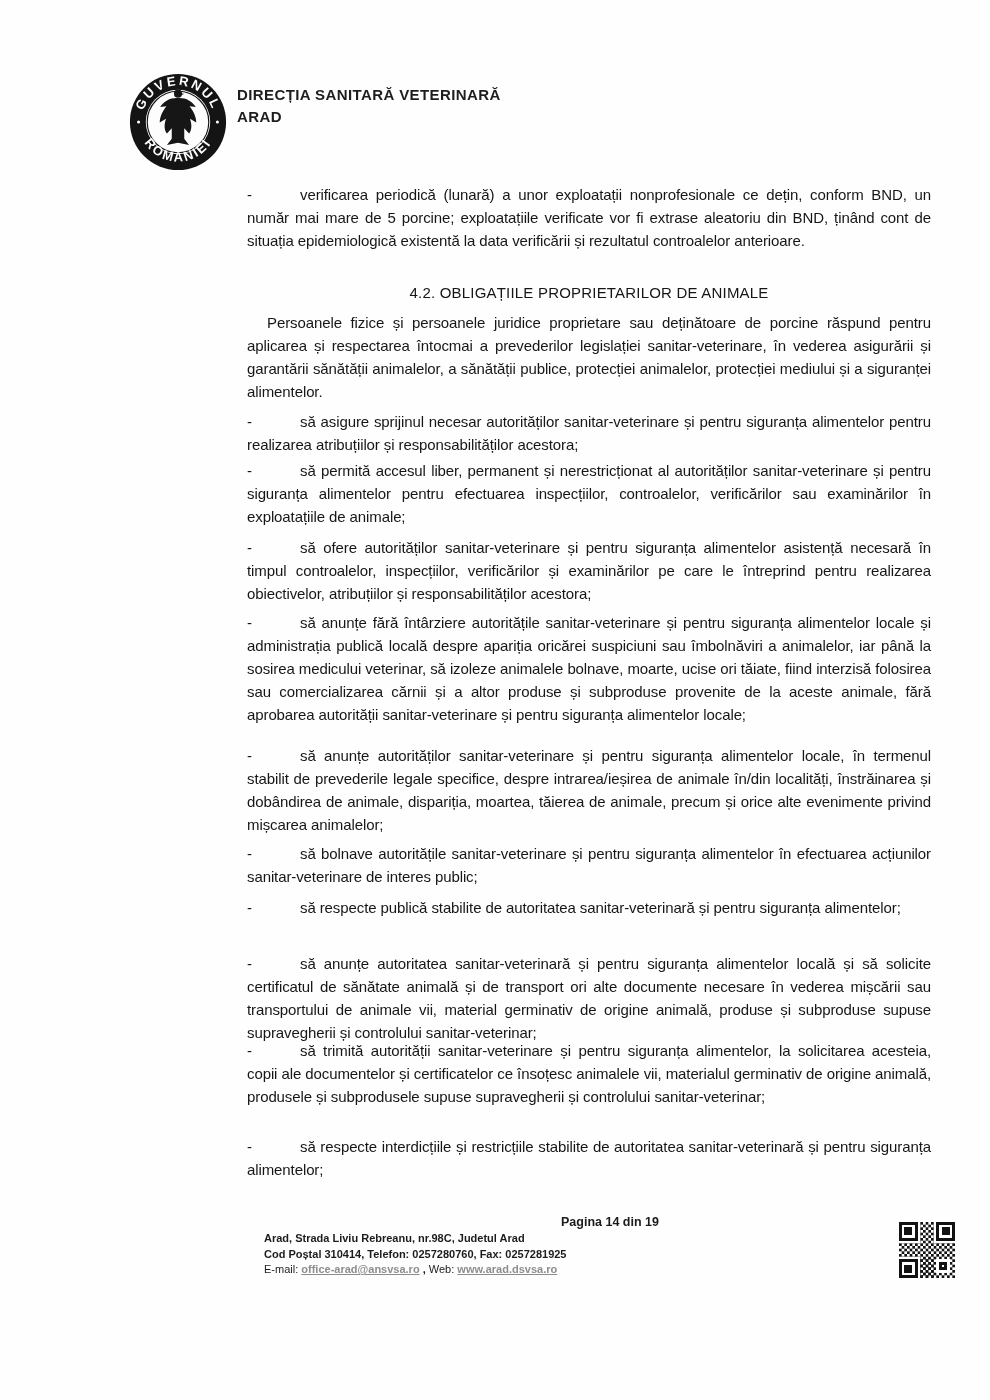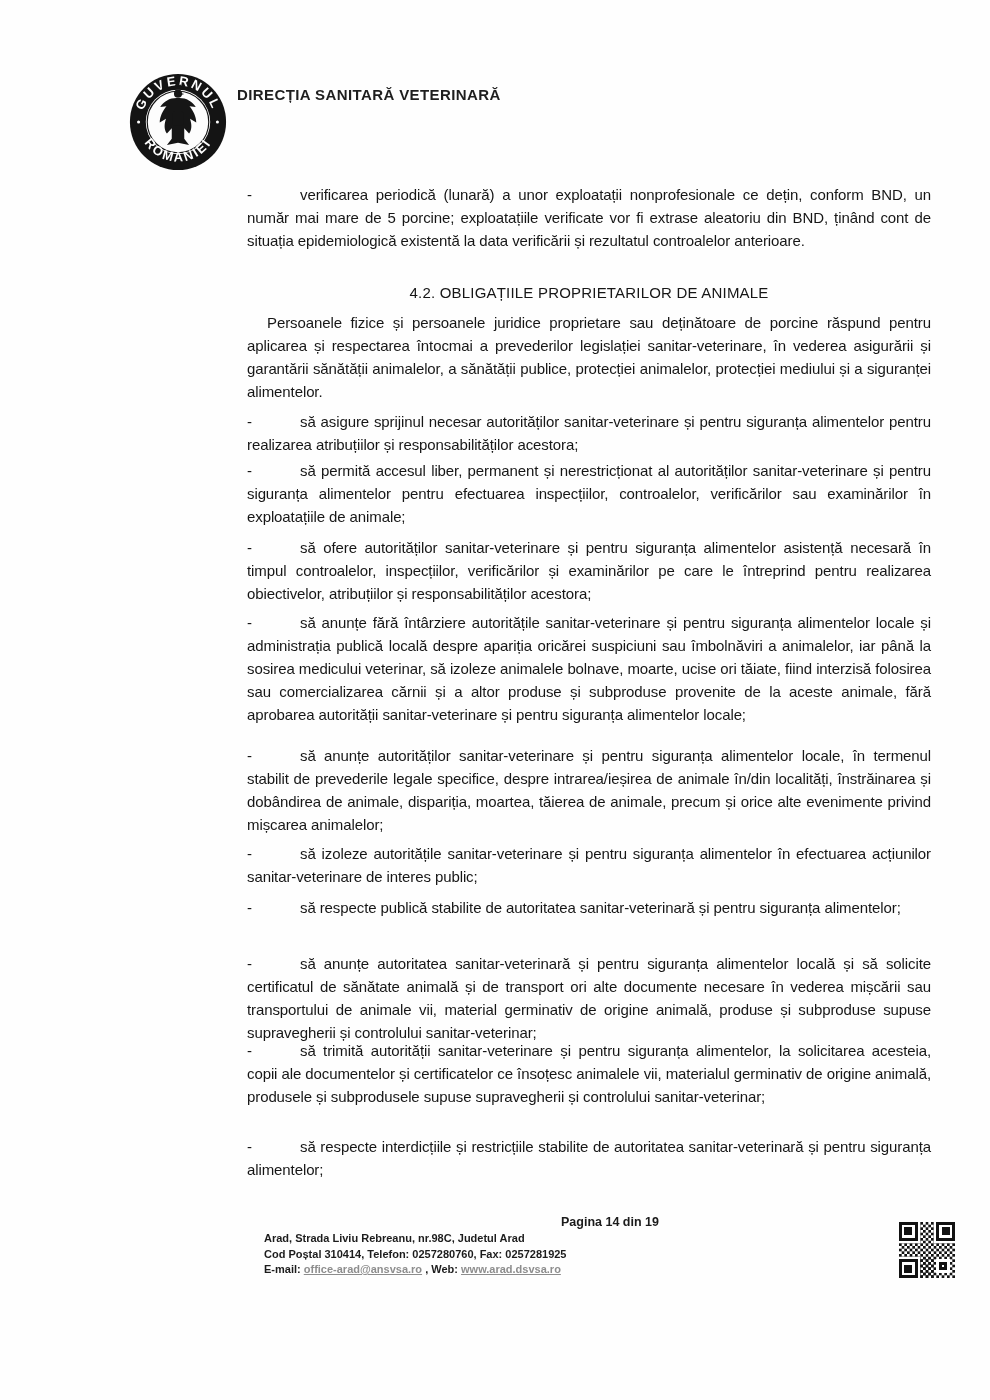--- a/index.html
+++ b/index.html
@@ -35,21 +35,21 @@
     font-size:12.5px;font-weight:700;color:#1b1b1b;padding-left:18px;
   }
   .addr{
     position:absolute;left:264px;top:1231px;
     font-size:11px;font-weight:700;line-height:15.5px;color:#1c1c1c;
   }
   .addr .lnk{
     color:#8d8d8d;font-weight:700;
     text-decoration:underline;cursor:pointer;
   }
-  .addr .lbl{font-weight:700;}
+  .addr .lbl{font-weight:400;}
   .qr{position:absolute;left:899px;top:1222px;width:56px;height:56px;}
 </style>
 </head>
 <body>
 
 <div class="page">
 
   <svg class="seal" viewBox="0 0 104 104">
     <circle cx="52" cy="52" r="50" fill="#141414"></circle>
     <circle cx="52" cy="52" r="33.5" fill="#fdfdfd"></circle>
@@ -71,20 +71,21 @@
       <rect x="48" y="15.5" width="8" height="2.4"></rect>
       <circle cx="52" cy="22.5" r="4.2"></circle>
       <path d="M52 21 l6.5 1.8 -6.5 2.2 z"></path>
       <path d="M52 27 C 44 26.5 37.5 30 33.5 36.5 L 40 35.5 C 36 40.5 33 46.5 33 52.5 L 39.5 48.5 C 37.5 54.5 37.5 60 40.5 64 L 45.5 58.5 L 45.5 69.5 L 40.5 76 L 52 73.5 L 63.5 76 L 58.5 69.5 L 58.5 58.5 L 63.5 64 C 66.5 60 66.5 54.5 64.5 48.5 L 71 52.5 C 71 46.5 68 40.5 64 35.5 L 70.5 36.5 C 66.5 30 60 26.5 52 27 Z"></path>
       <rect x="46.5" y="41" width="11" height="15" rx="2"></rect>
     </g>
   </svg>
 
   <div class="org">
     <div>DIRECȚIA SANITARĂ VETERINARĂ</div>
+    <div>ARAD</div>
   </div>
 
   <p class="blk bullet" style="top:183px">
     <span class="dash">-</span>
     <span>verificarea periodică (lunară) a unor exploatații nonprofesionale ce dețin, conform BND, un număr mai mare de 5 porcine; exploatațiile verificate vor fi extrase aleatoriu din BND, ținând cont de situația epidemiologică existentă la data verificării și rezultatul controalelor anterioare.</span>
   </p>
 
   <p class="blk heading" style="top:281px">4.2. OBLIGAȚIILE PROPRIETARILOR DE ANIMALE</p>
 
   <p class="blk para-indent" style="top:311px">Persoanele fizice și persoanele juridice proprietare sau deținătoare de porcine răspund pentru aplicarea și respectarea întocmai a prevederilor legislației sanitar-veterinare, în vederea asigurării și garantării sănătății animalelor, a sănătății publice, protecției animalelor, protecției mediului și a siguranței alimentelor.</p>
@@ -109,21 +110,21 @@
     <span>să anunțe fără întârziere autoritățile sanitar-veterinare și pentru siguranța alimentelor locale și administrația publică locală despre apariția oricărei suspiciuni sau îmbolnăviri a animalelor, iar până la sosirea medicului veterinar, să izoleze animalele bolnave, moarte, ucise ori tăiate, fiind interzisă folosirea sau comercializarea cărnii și a altor produse și subproduse provenite de la aceste animale, fără aprobarea autorității sanitar-veterinare și pentru siguranța alimentelor locale;</span>
   </p>
 
   <p class="blk bullet" style="top:744px">
     <span class="dash">-</span>
     <span>să anunțe autorităților sanitar-veterinare și pentru siguranța alimentelor locale, în termenul stabilit de prevederile legale specifice, despre intrarea/ieșirea de animale în/din localități, înstrăinarea și dobândirea de animale, dispariția, moartea, tăierea de animale, precum și orice alte evenimente privind mișcarea animalelor;</span>
   </p>
 
   <p class="blk bullet" style="top:842px">
     <span class="dash">-</span>
-    <span>să izoleze autoritățile sanitar-veterinare și pentru siguranța alimentelor în efectuarea acțiunilor sanitar-veterinare de interes public;</span>
+    <span>să bolnave autoritățile sanitar-veterinare și pentru siguranța alimentelor în efectuarea acțiunilor sanitar-veterinare de interes public;</span>
   </p>
 
   <p class="blk bullet" style="top:896px">
     <span class="dash">-</span>
     <span>să respecte publică stabilite de autoritatea sanitar-veterinară și pentru siguranța alimentelor;</span>
   </p>
 
   <p class="blk bullet" style="top:952px">
     <span class="dash">-</span>
     <span>să anunțe autoritatea sanitar-veterinară și pentru siguranța alimentelor locală și să solicite certificatul de sănătate animală și de transport ori alte documente necesare în vederea mișcării sau transportului de animale vii, material germinativ de origine animală, produse și subproduse supuse supravegherii și controlului sanitar-veterinar;</span>

